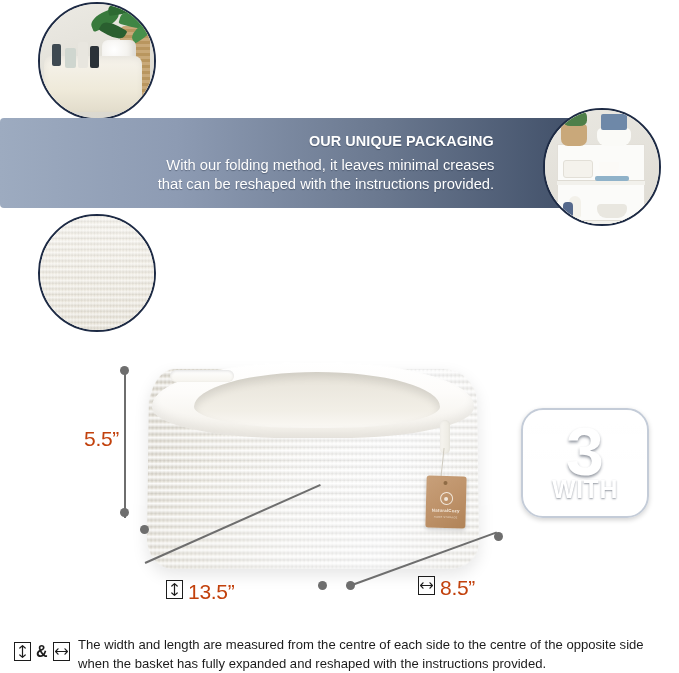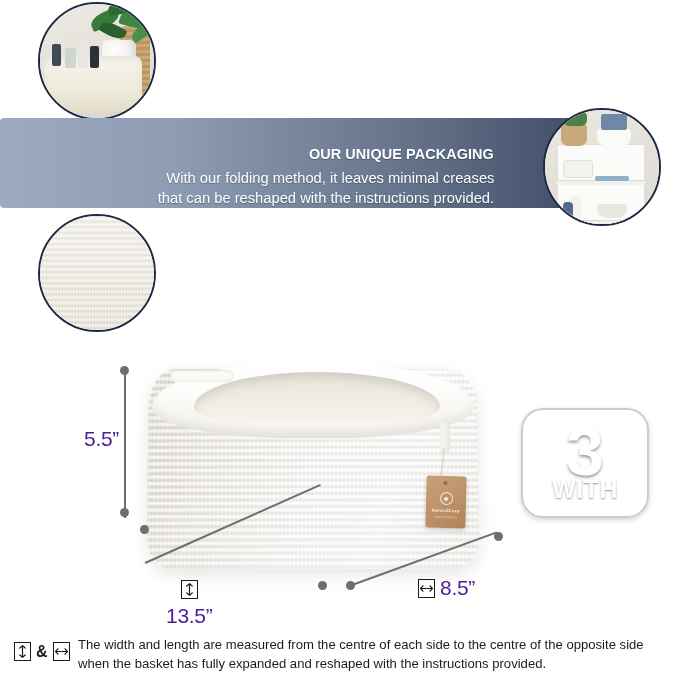--- a/index.html
+++ b/index.html
@@ -28,21 +28,21 @@
   }
   .banner-3 {
     left: 120px; top: 222px; width: 559px;
     background: linear-gradient(to right, #4d5c75 0%, #5a6880 30%, #8694a9 70%, #aab6c7 100%);
   }
   .banner-inner {
     position: absolute; top: 0; bottom: 0;
     display: flex; flex-direction: column; justify-content: center;
   }
   .b1-inner { left: 42px; right: 14px; align-items: flex-start; }
-  .b2-inner { left: 14px; right: 96px; align-items: flex-end; justify-content: flex-end; }
+  .b2-inner { left: 14px; right: 96px; align-items: flex-end; }
   .b3-inner { left: 46px; right: 14px; align-items: flex-start; }
 
   .headline {
     color: #ffffff;
     font-size: 15.5px;
     font-weight: bold;
     letter-spacing: 0.1px;
     line-height: 1.15;
     text-shadow: 0 1px 1px rgba(25,35,55,0.45);
     white-space: nowrap;
@@ -172,23 +172,23 @@
     display: flex; align-items: center; justify-content: center;
   }
   .hangtag-logo::after { content:""; width:4px; height:4px; border-radius:50%; background:#f2e7da; }
   .hangtag-brand { font-size: 4.4px; color: #f6ece0; letter-spacing: 0.2px; font-weight: bold; }
   .hangtag-sub { font-size: 2.6px; color: #ead9c6; letter-spacing: 0.2px; }
 
   
   .dot { position: absolute; width: 9px; height: 9px; border-radius: 50%; background: #6e6e6e; }
   .guide-line { position: absolute; background: #6e6e6e; }
   .dim-label {
-    position: absolute; color: #4c1d95; font-size: 21px; font-weight: 500;
+    position: absolute; color: #c2410c; font-size: 21px; font-weight: 500;
     letter-spacing: -0.3px; white-space: nowrap;
-    display: flex; align-items: center; gap: 5px;
+    display: flex; gap: 5px;
   }
   .icon-box {
     display: inline-flex; align-items: center; justify-content: center;
     width: 17px; height: 19px; border: 1.6px solid #1c1c1c; flex: none;
   }
   .icon-box svg { display: block; }
 
   
   .pack-badge {
     position: absolute; left: 521px; top: 408px; width: 128px; height: 110px;
@@ -304,21 +304,21 @@
     <div class="dot" style="left:120px; top:26px;"></div>
     <div class="guide-line" style="left:124px; top:31px; width:1.8px; height:147px;"></div>
     <div class="dot" style="left:120px; top:168px;"></div>
     <div class="dim-label" style="left:84px; top:87px;">
       <span>5.5”</span>
     </div>
 
     <div class="dot" style="left:140px; top:185px;"></div>
     <div class="guide-line" style="left:145px; top:222px; width:192px; height:1.8px; transform-origin:left center; transform:rotate(-24deg);"></div>
     <div class="dot" style="left:318px; top:241px;"></div>
-    <div class="dim-label" style="left:166px; top:240px;flex-direction:column;">
+    <div class="dim-label" style="left:166px; top:240px;">
       <span class="icon-box">
         <svg width="9" height="13" viewBox="0 0 9 13" aria-hidden="true">
           <path d="M4.5 1 V12 M1.8 3 L4.5 0.6 L7.2 3 M1.8 10 L4.5 12.4 L7.2 10" stroke="#1c1c1c" stroke-width="1.2" fill="none" stroke-linecap="round" stroke-linejoin="round"></path>
         </svg>
       </span>
       <span>13.5”</span>
     </div>
 
     <div class="dot" style="left:346px; top:241px;"></div>
     <div class="guide-line" style="left:352px; top:244px; width:154px; height:1.8px; transform-origin:left center; transform:rotate(-20deg);"></div>

